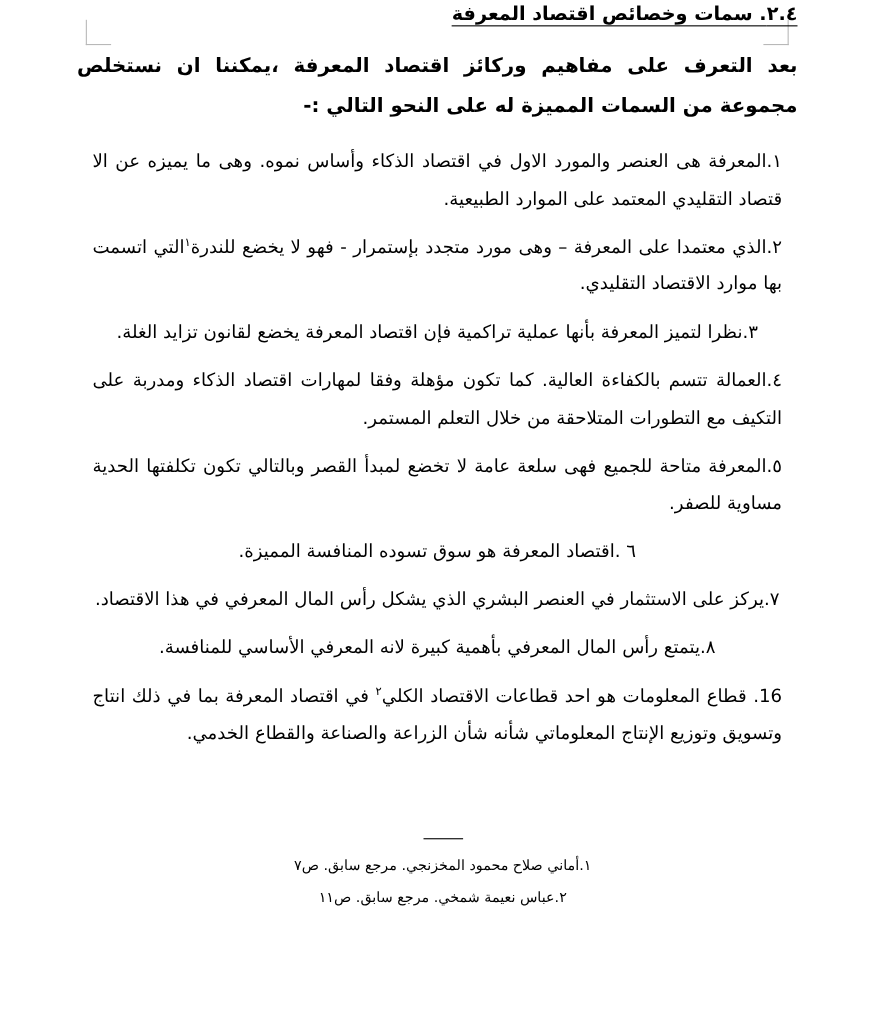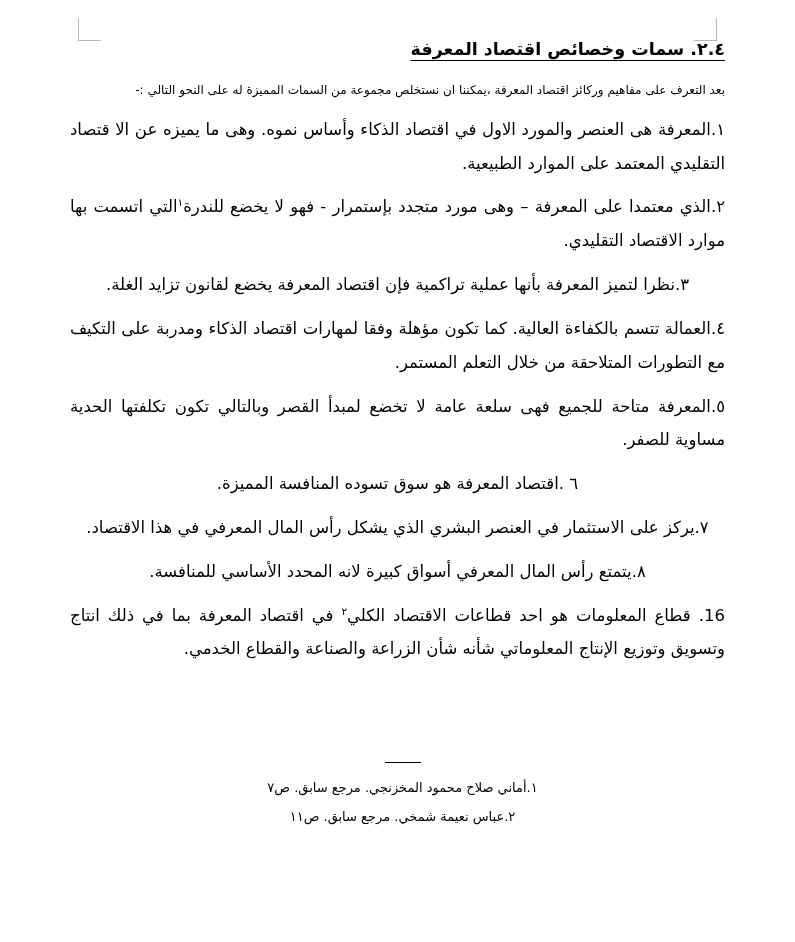--- a/index.html
+++ b/index.html
@@ -35,46 +35,46 @@
     border-right: 1.5px solid #b8b8b8;
     border-bottom: 1.5px solid #b8b8b8;
   }
 
   
   .page {
     position: absolute;
     top: 0;
     right: 70px;
     left: 70px;
-    padding-top: 36px;
   }
 
   .doc-title {
     font-size: 17.5px;
     font-weight: bold;
     text-align: right;
     text-decoration: underline;
     text-underline-offset: 5px;
     line-height: 1.5;
     margin: 0 0 16px 0;
     direction: rtl;
   }
 
   .para {
-    font-size: 12px;
+    font-size: 18px;
     line-height: 2.05;
     text-align: justify;
     text-align-last: right;
     direction: rtl;
     margin: 0 0 10px 0;
     white-space: pre-wrap;
+    font-weight: bold;
   }
 
   .list {
-    margin: 0;
+    margin: 14px;
     padding: 0;
     list-style: none;
   }
   .list-item {
     font-size: 16.5px;
     line-height: 2.05;
     text-align: justify;
     text-align-last: right;
     direction: rtl;
     margin: 0 0 10px 0;
@@ -140,21 +140,21 @@
     <li class="list-item">
       <span>٥.</span><span>المعرفة متاحة للجميع فهى سلعة عامة لا تخضع لمبدأ القصر وبالتالي تكون تكلفتها الحدية مساوية للصفر.</span>
     </li>
     <li class="list-item centered">
       <span>٦ .</span><span>اقتصاد المعرفة هو سوق تسوده المنافسة المميزة.</span>
     </li>
     <li class="list-item centered">
       <span>٧.</span><span>يركز على الاستثمار في العنصر البشري الذي يشكل رأس المال المعرفي في هذا الاقتصاد.</span>
     </li>
     <li class="list-item centered">
-      <span>٨.</span><span>يتمتع رأس المال المعرفي أسواق كبيرة لانه المحدد الأساسي للمنافسة.</span>
+      <span>٨.</span><span>يتمتع رأس المال المعرفي بأهمية كبيرة لانه المعرفي الأساسي للمنافسة.</span>
     </li>
     <li class="list-item">
       <span>16. </span><span>قطاع المعلومات هو احد قطاعات الاقتصاد الكلي</span><sup class="fn">٢</sup><span> في اقتصاد المعرفة بما في ذلك انتاج وتسويق وتوزيع الإنتاج المعلوماتي شأنه شأن الزراعة والصناعة والقطاع الخدمي.</span>
     </li>
   </ol>
 
 </div>
 
 <div class="footnotes">
   <div class="footnote-rule"></div>

